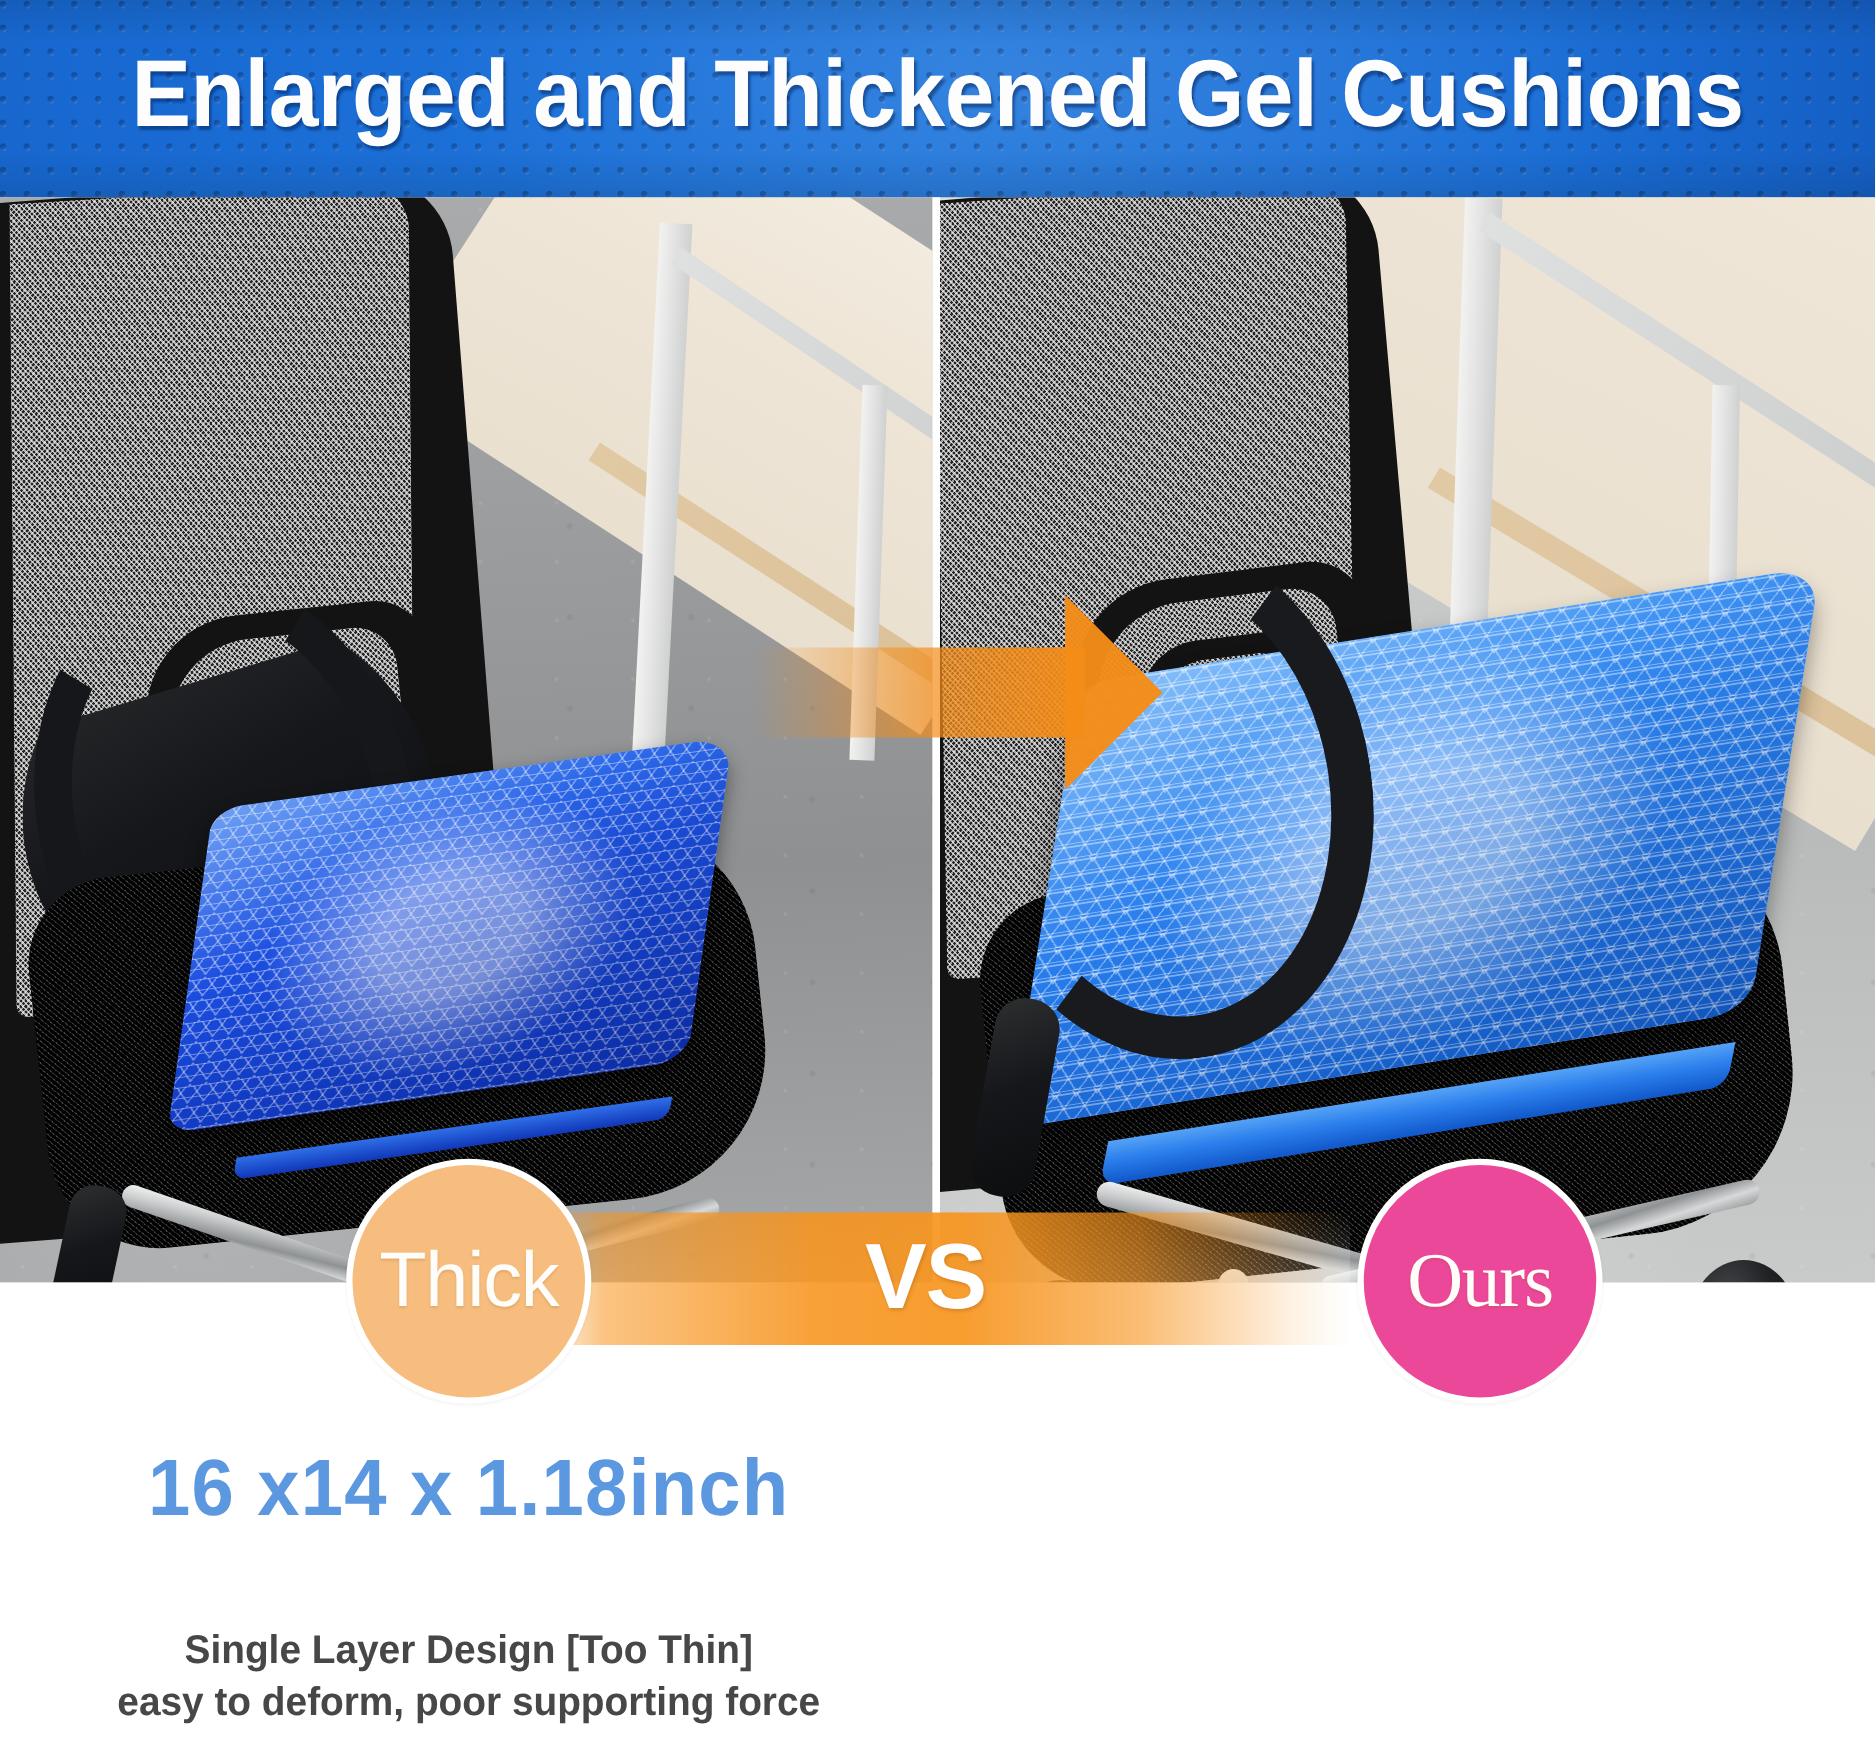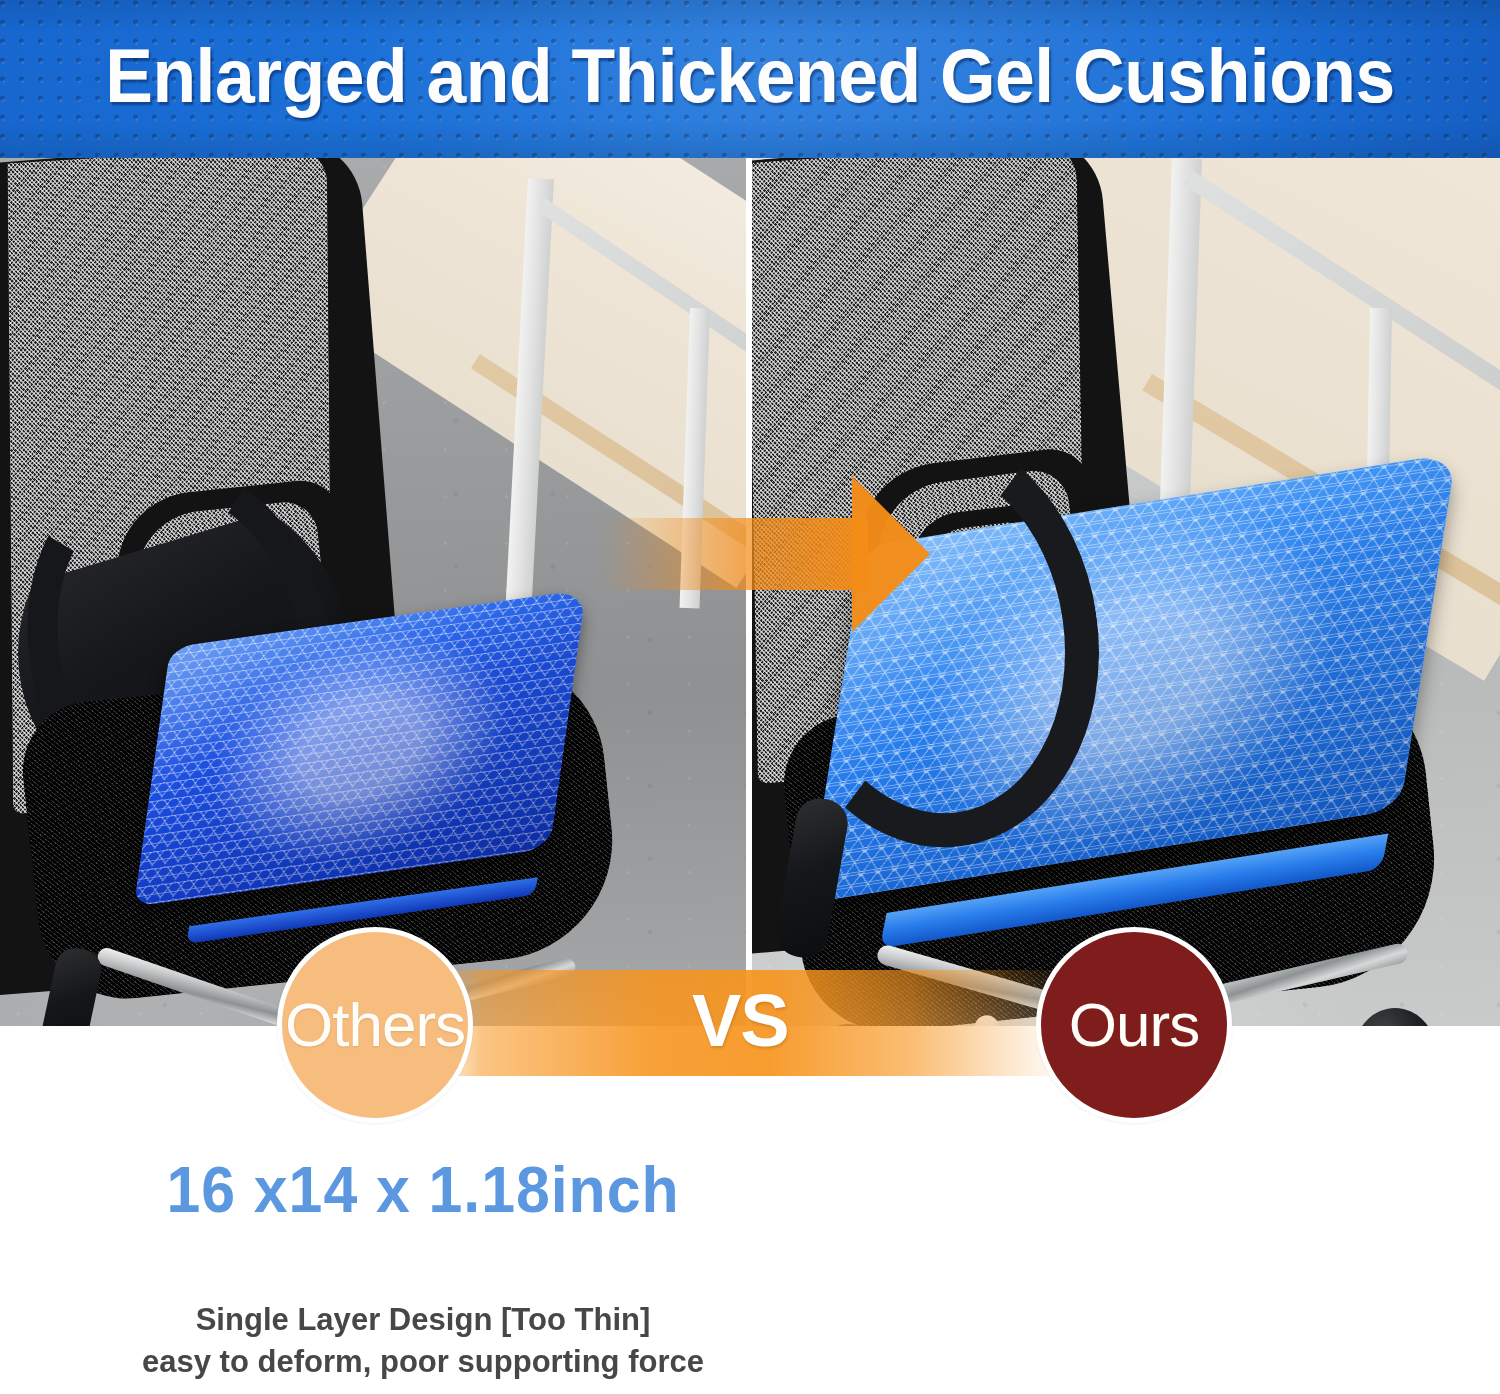--- a/index.html
+++ b/index.html
@@ -162,26 +162,26 @@
     display:flex; align-items:center; justify-content:center;
     z-index:22;
     box-shadow:0 1px 3px rgba(0,0,0,.06);
   }
   .badge span{
     font-size:62px; line-height:68px; font-weight:400; color:#fffdf9;
     letter-spacing:-1px;
     text-shadow:0 1px 2px rgba(140,80,10,.18);
   }
   .badge.others{ left:277px; top:927px; background:#f6bd7e; }
-  .badge.ours{   left:1036px; top:927px; background:#7f1d1d; }
+  .badge.ours{   left:1086px; top:927px; background:#ec4899;font-family:Liberation Serif, serif; }
 
   
   .bottom{ position:absolute; left:0; top:1026px; width:1500px; height:368px; background:#fff; }
   .col{ position:absolute; top:0; width:750px; height:368px; }
-  .col.l{ left:0;margin-left:48px; } .col.r{ left:750px; }
+  .col.l{ left:0; } .col.r{ left:750px; }
 
   .dim{
     position:absolute; left:0; top:126px; width:750px;
     text-align:center; white-space:nowrap;
     font-size:64px; line-height:76px; font-weight:700;
     transform:scaleX(.95);
     letter-spacing:1px;
   }
   .dim.l{ color:#5c98e0; }
   .dim.r{ color:#1d6fc9; }
@@ -302,21 +302,21 @@
     <div class="arrow-tail"></div>
     <div class="arrow-head"></div>
   </div>
 
   <div class="vs-band">
     <div class="vs-band-inner"></div>
     <div class="vs-text">VS</div>
   </div>
 
   <div class="badge others">
-    <span>Others</span>
+    <span>Thick</span>
   </div>
   <div class="badge ours">
     <span>Ours</span>
   </div>
 
   <div class="bottom">
 
     <div class="col l">
       <div class="dim l">16 x14 x 1.18inch</div>
       <div class="desc">

